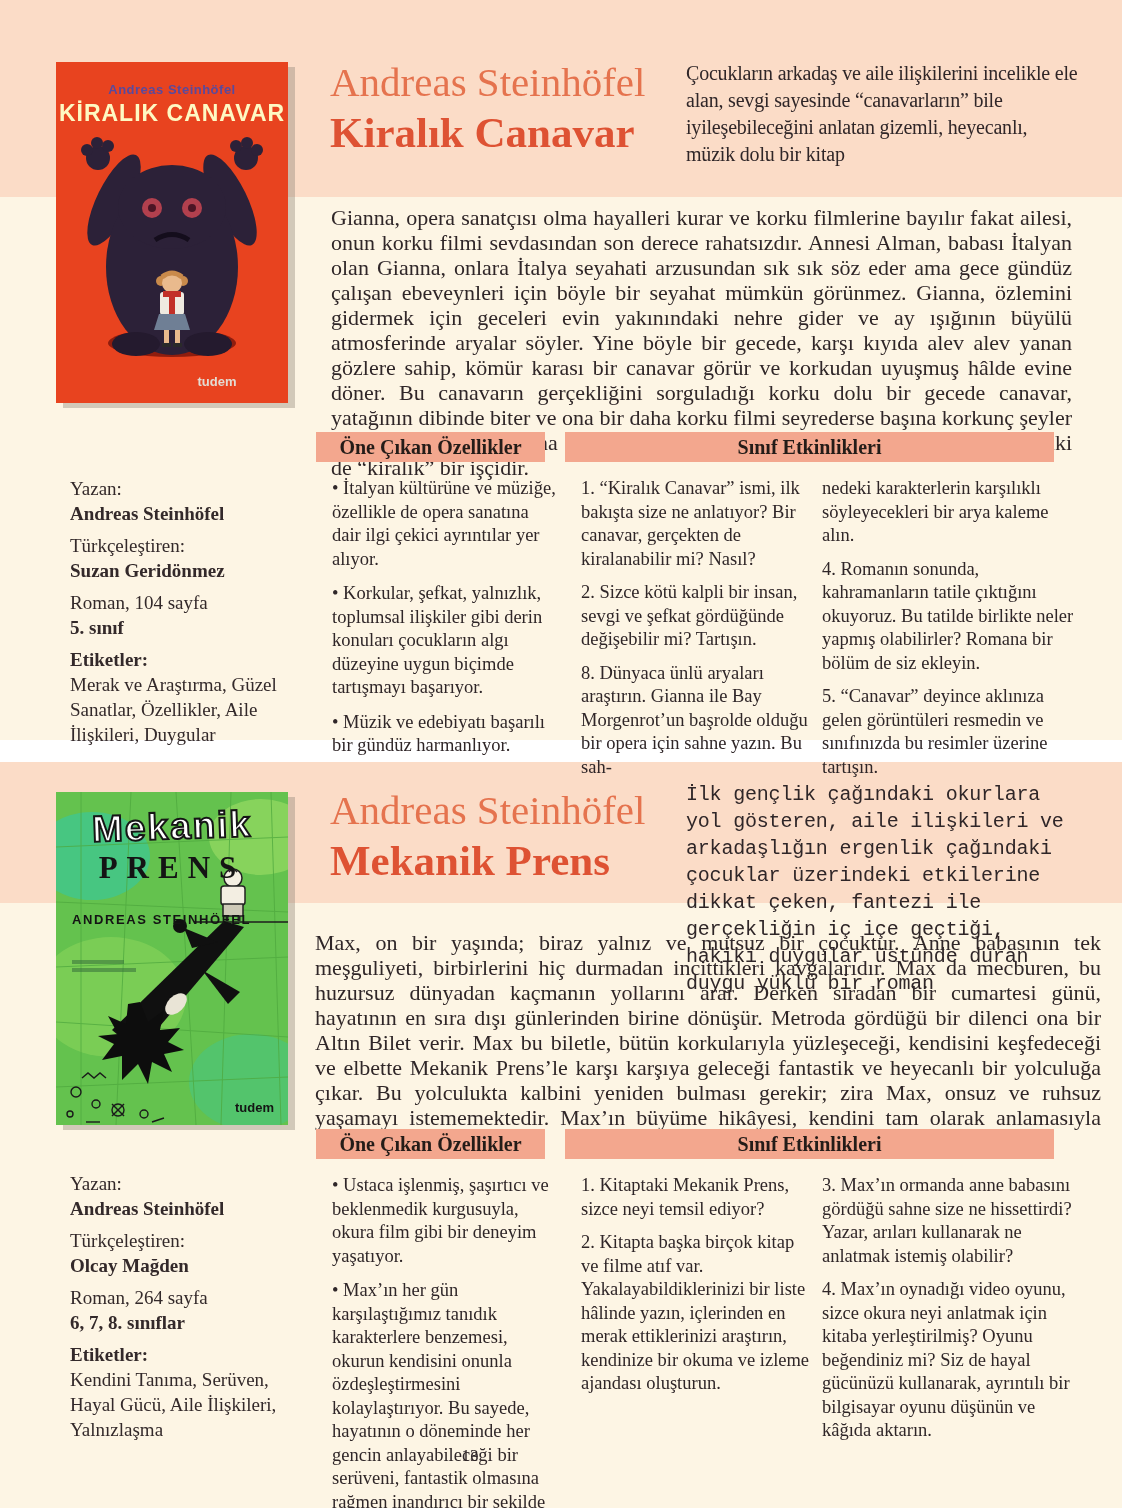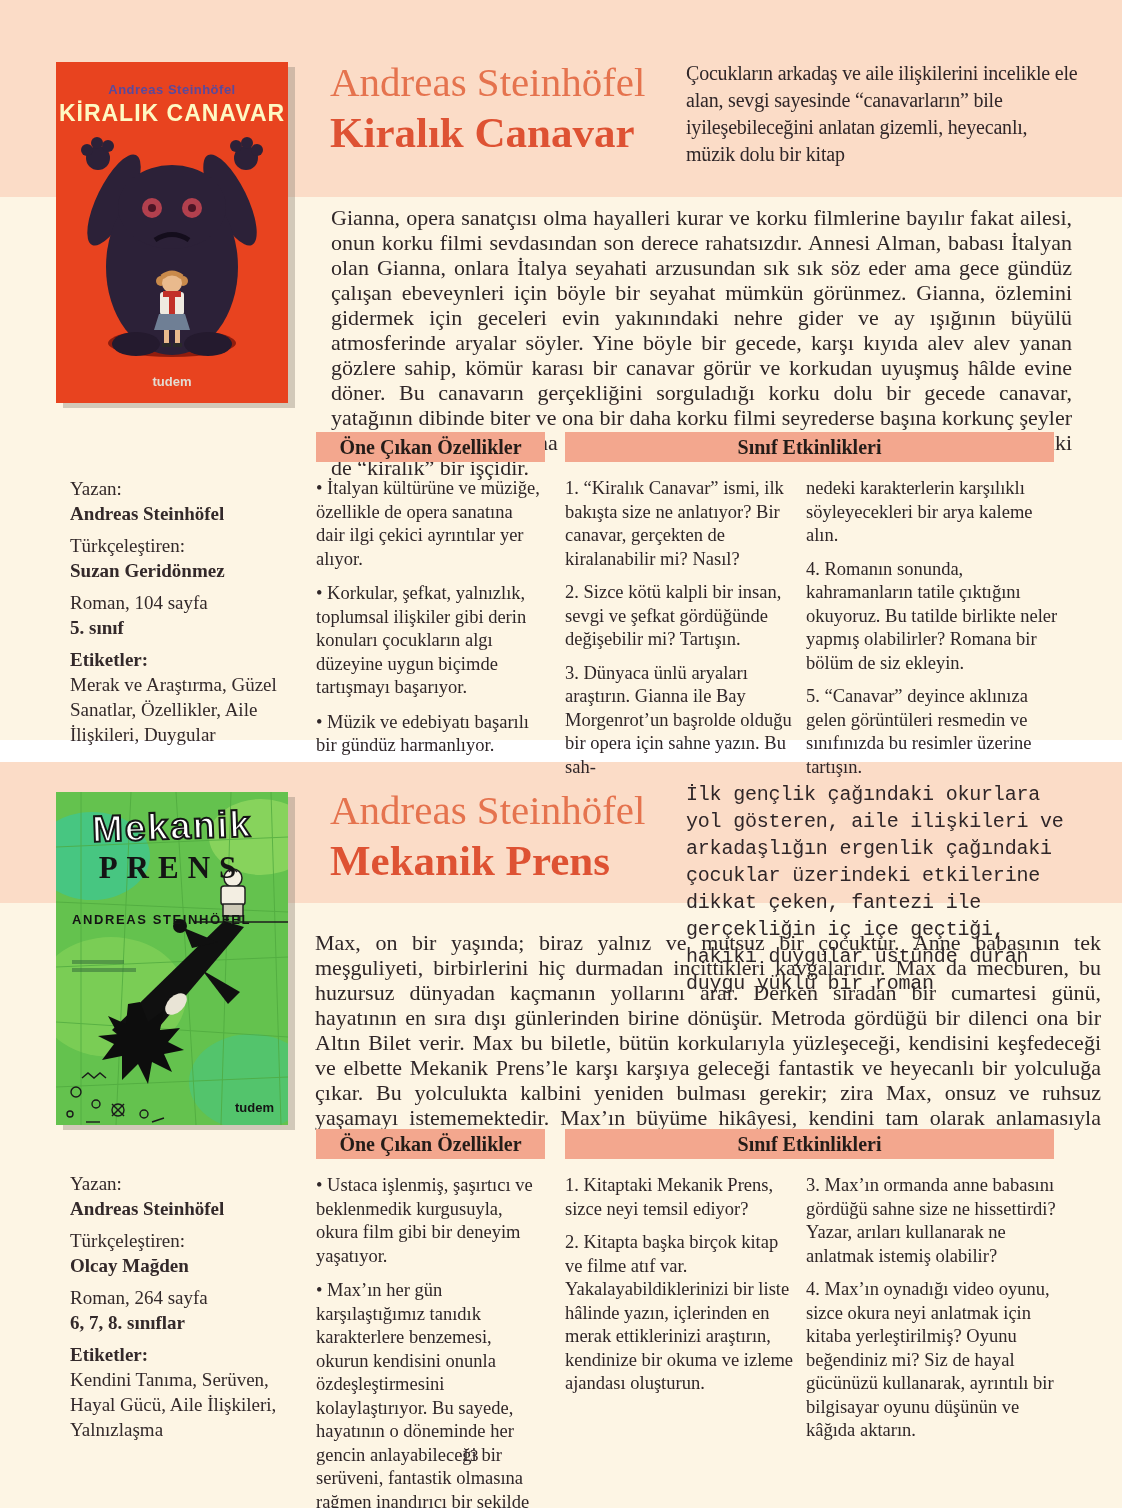--- a/index.html
+++ b/index.html
@@ -17,21 +17,21 @@
 
   
   .cover { position:absolute; left:56px; width:232px; overflow:hidden;
            box-shadow:7px 5px 0 rgba(140,128,115,.38); }
   #cover1 { top:62px;  height:341px; background:#e8431f; }
   #cover2 { top:792px; height:333px; background:#64c24e; }
   .cover svg { position:absolute; left:0; top:0; }
   .cover .ovl { position:absolute; width:100%; text-align:center; }
   .c1-author { top:20px; color:#584a9e; font:bold 13px "Liberation Sans",sans-serif; letter-spacing:.5px; }
   .c1-title  { top:38px; color:#fef9c3; font:bold 23px "Liberation Sans",sans-serif; letter-spacing:1px; }
-  .c1-pub, .c2-pub { font:bold 13px "Liberation Sans",sans-serif; }
+  .c1-pub, .c2-pub { font:bold 13px "Liberation Sans",sans-serif;padding-left:45px; }
   .c1-pub { bottom:14px; color:#e3dcd2; }
   .c2-pub { bottom:10px; right:14px; width:auto; position:absolute; color:#141414; }
   .c2-title1 { top:14px; color:#ffffff; font:bold 37px "Liberation Sans",sans-serif;
                -webkit-text-stroke:2px #151515; letter-spacing:2px; transform:rotate(-2deg); }
   .c2-title2 { top:58px; color:#141414; font:bold 31px "Liberation Serif",serif; letter-spacing:9px; }
   .c2-author { top:120px; left:16px; width:auto; position:absolute; color:#141414;
                font:bold 13px "Liberation Sans",sans-serif; letter-spacing:1.6px; }
 
   
   .title-block { position:absolute; left:330px; }
@@ -55,21 +55,21 @@
   #bar-feat1, #bar-act1 { top:432px; }
   #bar-feat2, #bar-act2 { top:1129px; }
 
   
   .meta { position:absolute; left:70px; width:238px; font-size:19px; line-height:25px; }
   #meta1 { top:476px; } #meta2 { top:1171px; }
   .meta .group { margin-bottom:7px; }
   .bold { font-weight:bold; }
 
   
-  .features, .act-col { position:absolute; font-size:18.5px; line-height:23.5px; color:#2f2628; }
+  .features, .act-col { position:absolute; font-size:18.5px; line-height:23.5px; color:#2f2628;margin-left:16px; }
   .features { left:316px; width:230px; }
   #features1 { top:477px; } #features2 { top:1174px; }
   .feature-item { margin-bottom:11px; }
   .feature-item::before { content:"• "; }
   .act-col1 { left:565px; width:233px; }
   .act-col2 { left:806px; width:256px; }
   #acts1-c1, #acts1-c2 { top:477px; }
   #acts2-c1, #acts2-c2 { top:1174px; }
   .act-item { margin-bottom:10px; }
 
@@ -158,21 +158,21 @@
 
 <div class="feature-item">İtalyan kültürüne ve müziğe, özellikle de opera sanatına dair ilgi çekici ayrıntılar yer alıyor.</div>
     <div class="feature-item">Korkular, şefkat, yalnızlık, toplumsal ilişkiler gibi derin konuları çocukların algı düzeyine uygun biçimde tartışmayı başarıyor.</div>
     <div class="feature-item">Müzik ve edebiyatı başarılı bir gündüz harmanlıyor.</div>
   </div>
 
 <div class="act-col act-col1" id="acts1-c1">
 
 <div class="act-item">1.  “Kiralık Canavar” ismi, ilk bakışta size ne anlatıyor? Bir canavar, gerçekten de kiralanabilir mi? Nasıl?</div>
     <div class="act-item">2. Sizce kötü kalpli bir insan, sevgi ve şefkat gördüğünde değişebilir mi? Tartışın.</div>
-    <div class="act-item">3. Dünyaca ünlü aryaları araştırın. Gianna ile Bay Morgenrot’un başrolde olduğu bir opera için sahne yazın. Bu sah-</div>
+    <div class="act-item">8. Dünyaca ünlü aryaları araştırın. Gianna ile Bay Morgenrot’un başrolde olduğu bir opera için sahne yazın. Bu sah-</div>
   </div>
 <div class="act-col act-col2" id="acts1-c2">
 
 <div class="act-item">nedeki karakterlerin karşılıklı söyleyecekleri bir arya kaleme alın.</div>
     <div class="act-item">4. Romanın sonunda, kahramanların tatile çıktığını okuyoruz. Bu tatilde birlikte neler yapmış olabilirler? Romana bir bölüm de siz ekleyin.</div>
     <div class="act-item">5. “Canavar” deyince aklınıza gelen görüntüleri resmedin ve sınıfınızda bu resimler üzerine tartışın.</div>
   </div>
 
 <div class="cover" id="cover2">
   <svg width="232" height="333" viewBox="0 0 232 333">

